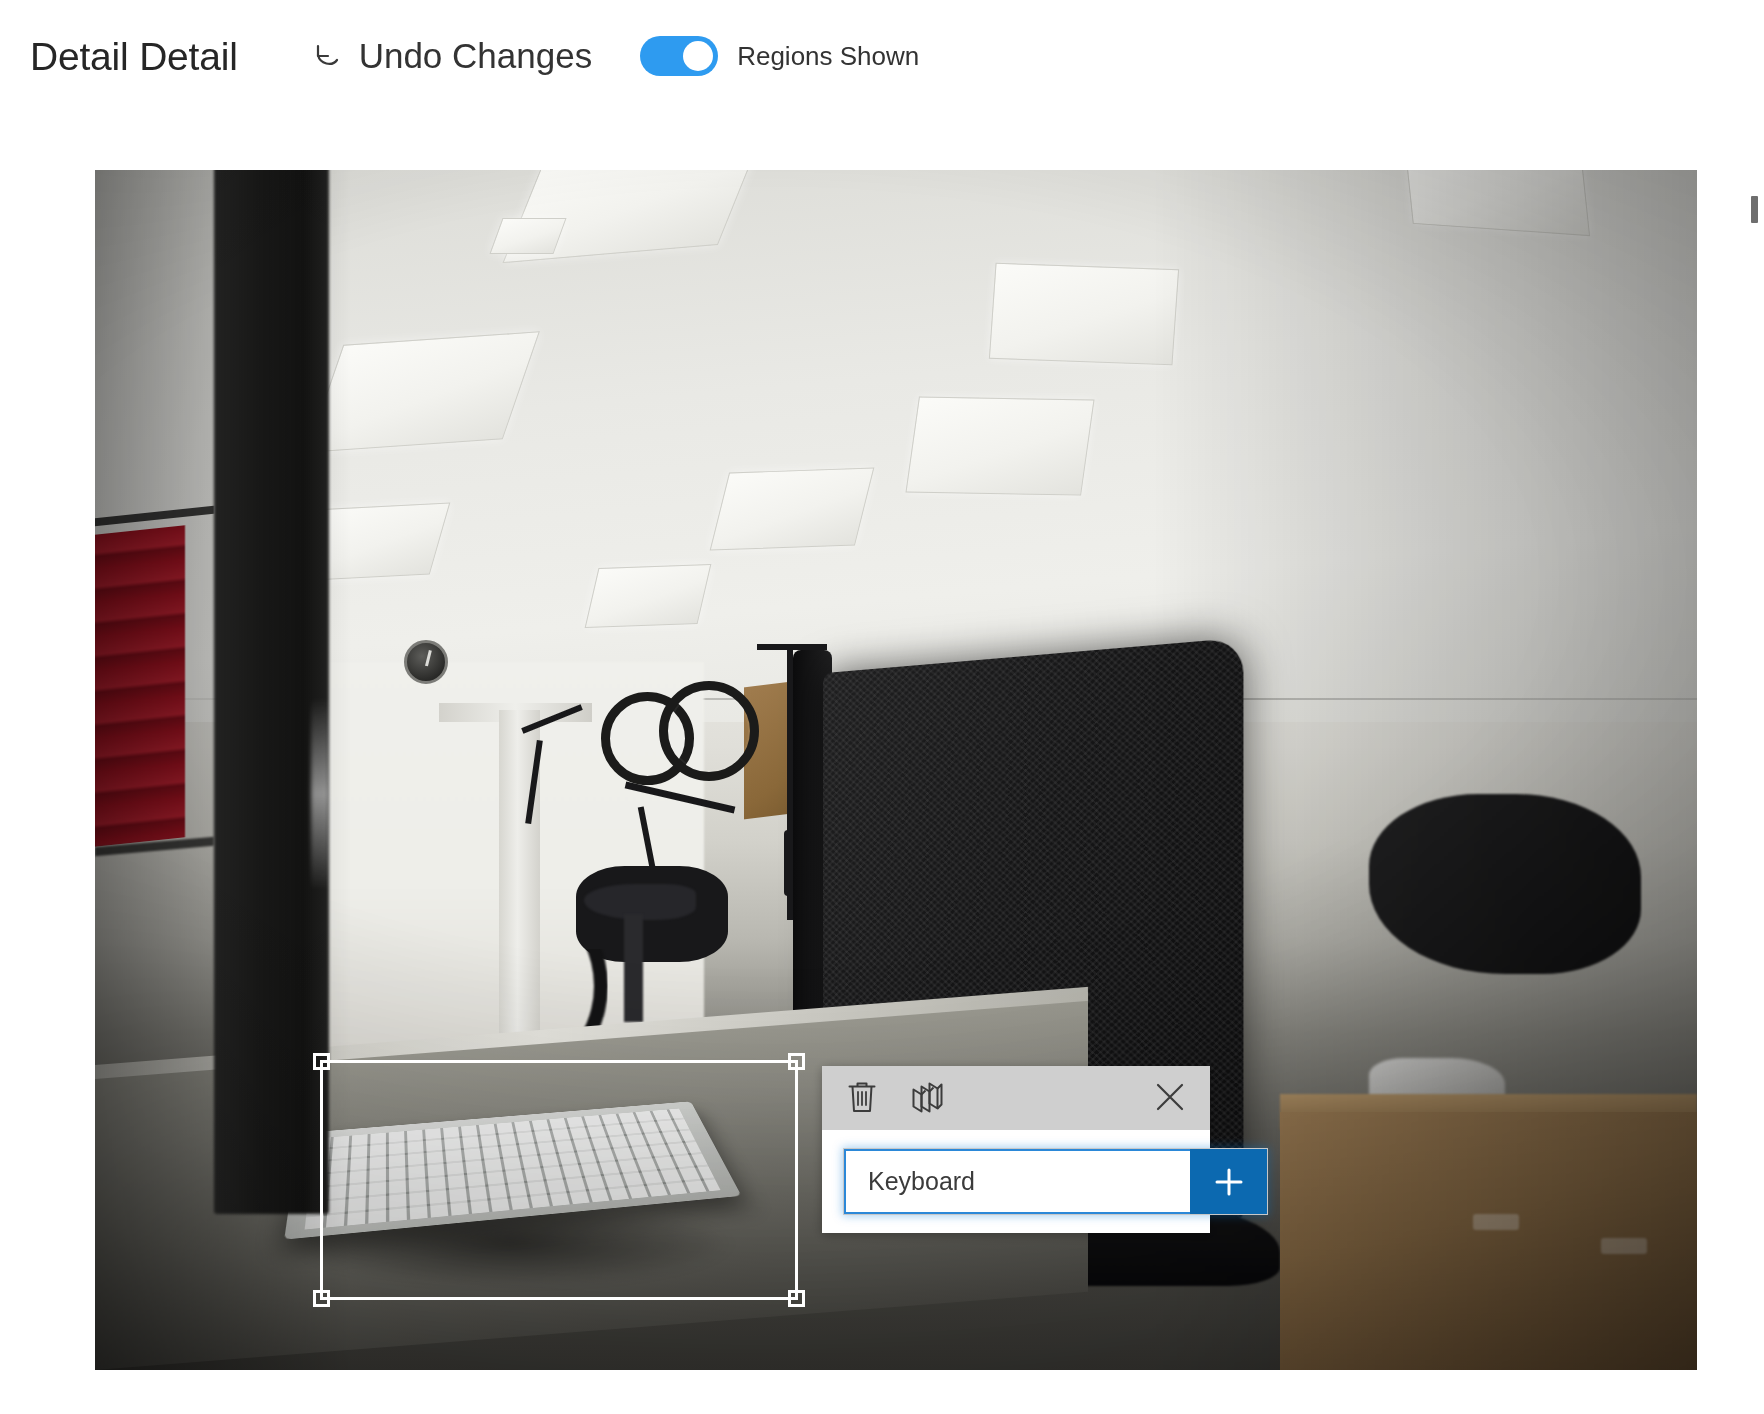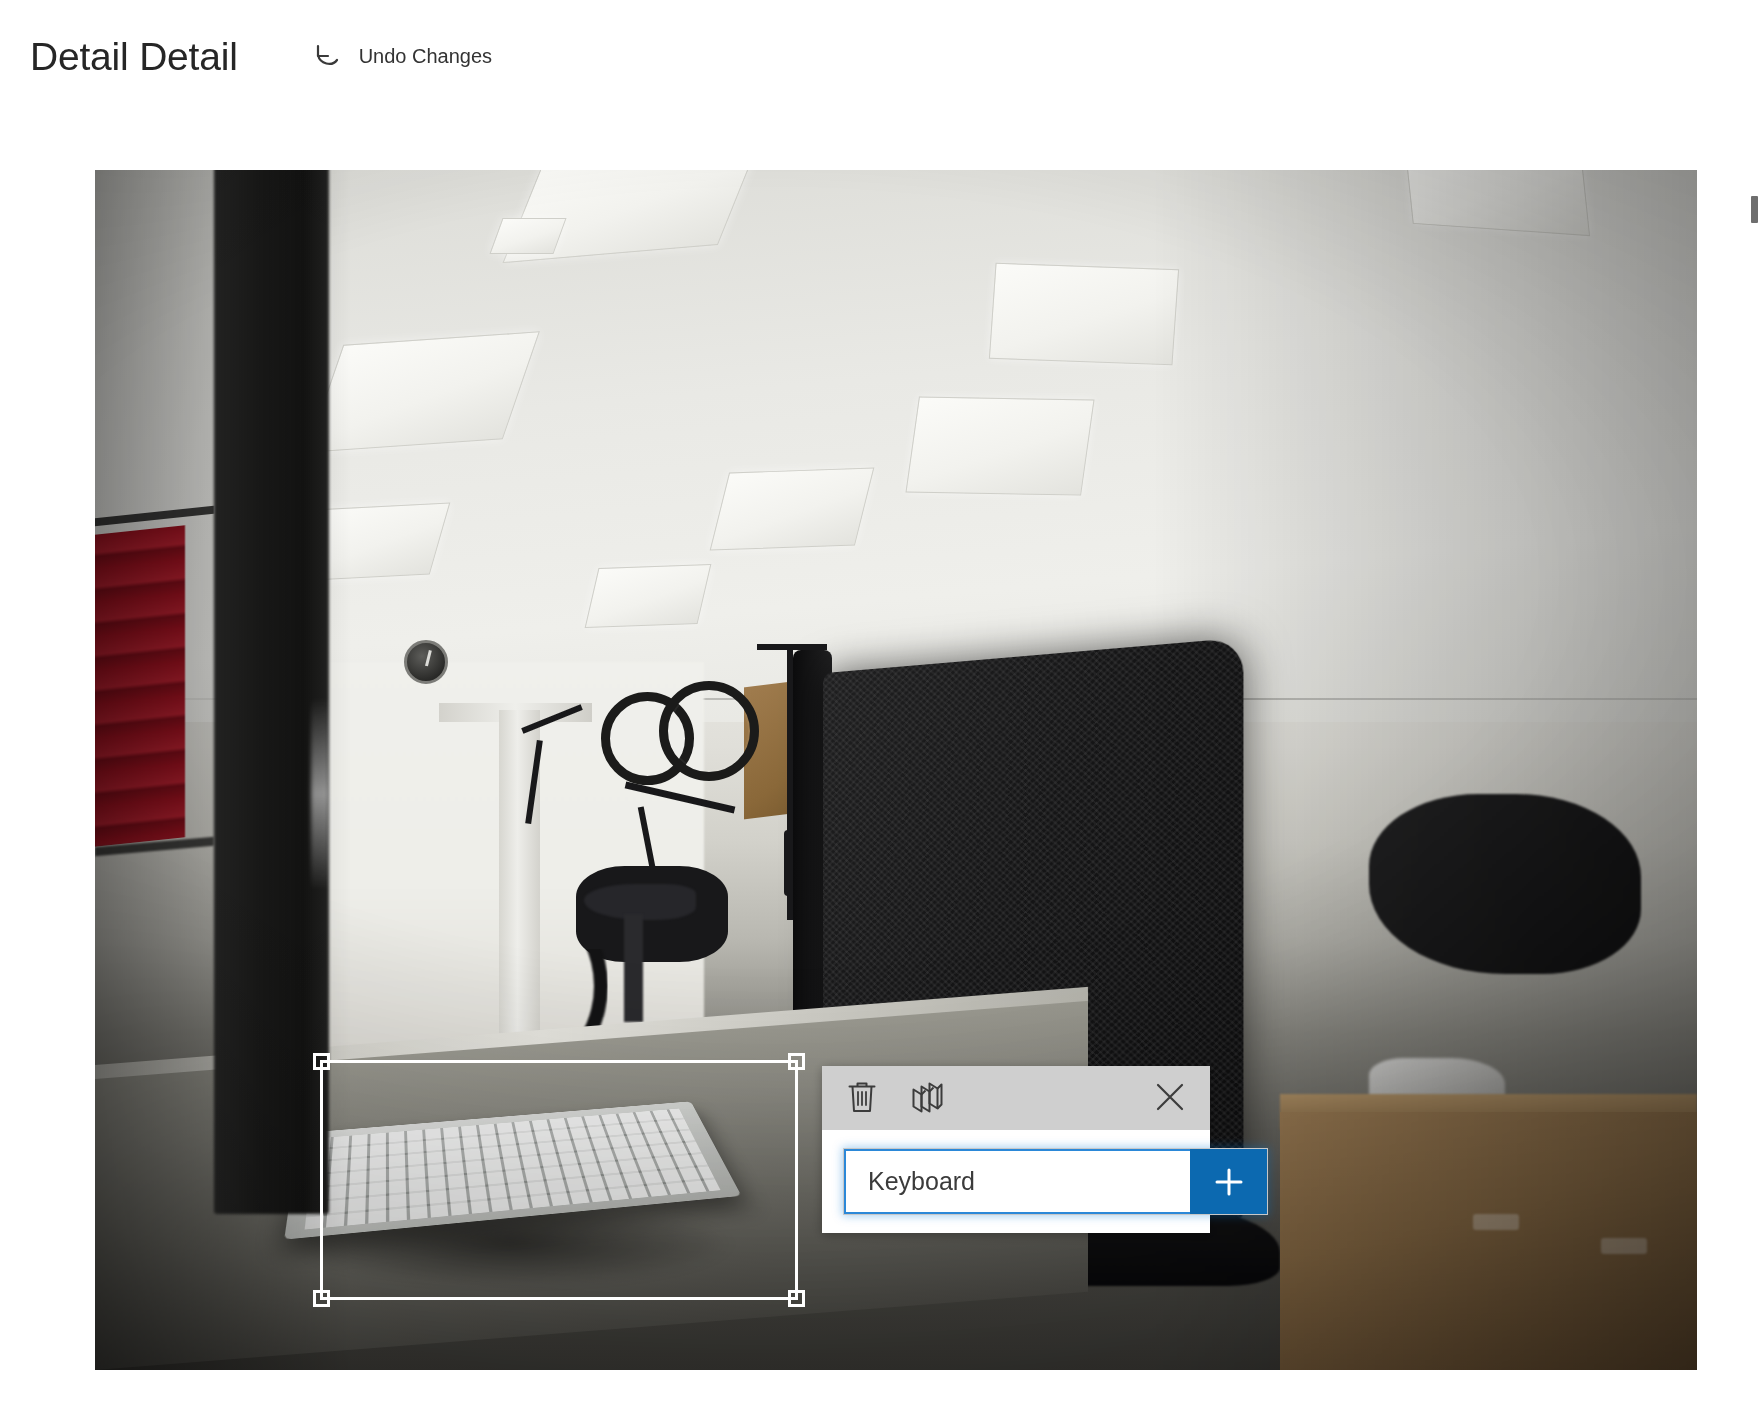--- a/index.html
+++ b/index.html
@@ -20,21 +20,21 @@
   .page-title {
     font-size: 39px; font-weight: 400; color: #262626;
     letter-spacing: -0.2px; line-height: 1;
     margin-right: 72px; white-space: nowrap;
   }
   .undo-btn {
     display: flex; align-items: center; gap: 15px;
     cursor: pointer; user-select: none; margin-right: 48px;
   }
   .undo-icon { width: 34px; height: 34px; display:block; flex: none; }
-  .undo-label { font-size: 20px; color: #333333; white-space: nowrap; }
+  .undo-label { font-size: 35px; color: #333333; white-space: nowrap; }
 
   .toggle-group { display: flex; align-items: center; gap: 19px; cursor: pointer; user-select:none;}
   .toggle {
     width: 78px; height: 40px; border-radius: 20px;
     background: #2e9bf0; position: relative; flex: none;
   }
   .toggle .knob {
     position: absolute; top: 5px; right: 5px;
     width: 30px; height: 30px; border-radius: 50%;
     background: #ffffff;
@@ -331,20 +331,26 @@
     <div class="undo-btn">
       <span class="undo-icon">
         <svg viewBox="0 0 34 34" width="34" height="34" aria-hidden="true">
           <path d="M8 7 L8 17 L18 17" fill="none" stroke="#3a3a3a" stroke-width="2.2" stroke-linecap="round" stroke-linejoin="round"></path>
           <path d="M8 16 C10 25, 22 28, 27 21" fill="none" stroke="#3a3a3a" stroke-width="2.2" stroke-linecap="round"></path>
         </svg>
       </span>
       <span class="undo-label">Undo Changes</span>
     </div>
 
+    <div class="toggle-group">
+      <div class="toggle">
+        <div class="knob"></div>
+      </div>
+      <span class="toggle-label">Regions Shown</span>
+    </div>
   </div>
 
   <div class="canvas-wrap">
 
     <div class="photo">
       <div class="wall"></div>
       <div class="ceiling"></div>
 
       <div class="panel" style="left:27%;top:-2%;width:13%;height:9%;transform:skewX(-22deg) skewY(-5deg);"></div>
       <div class="panel" style="left:14.5%;top:14%;width:12%;height:9%;transform:skewX(-19deg) skewY(-4deg);"></div>

